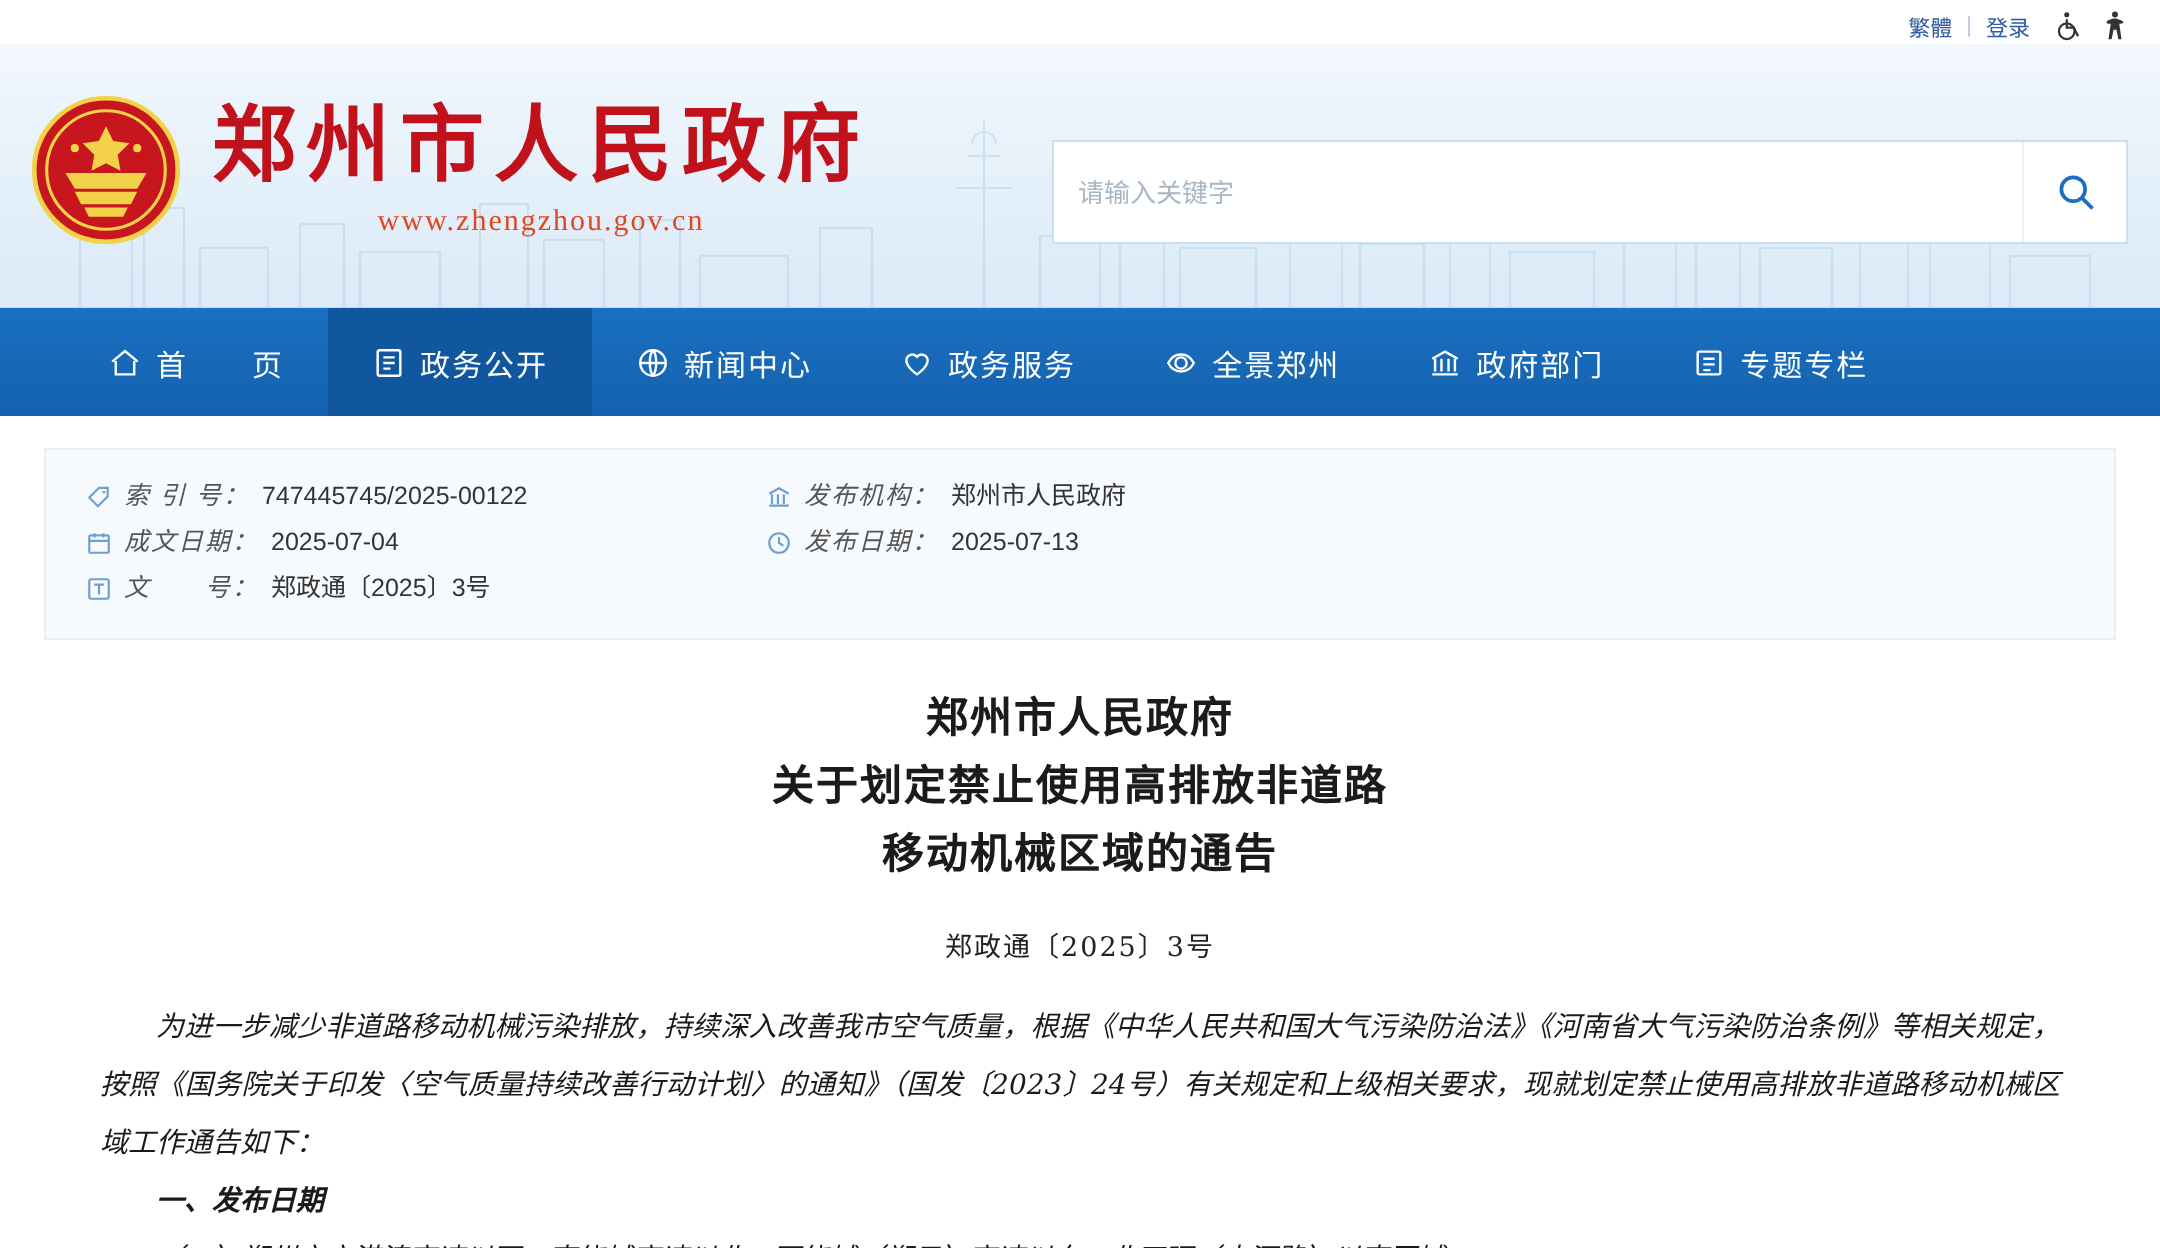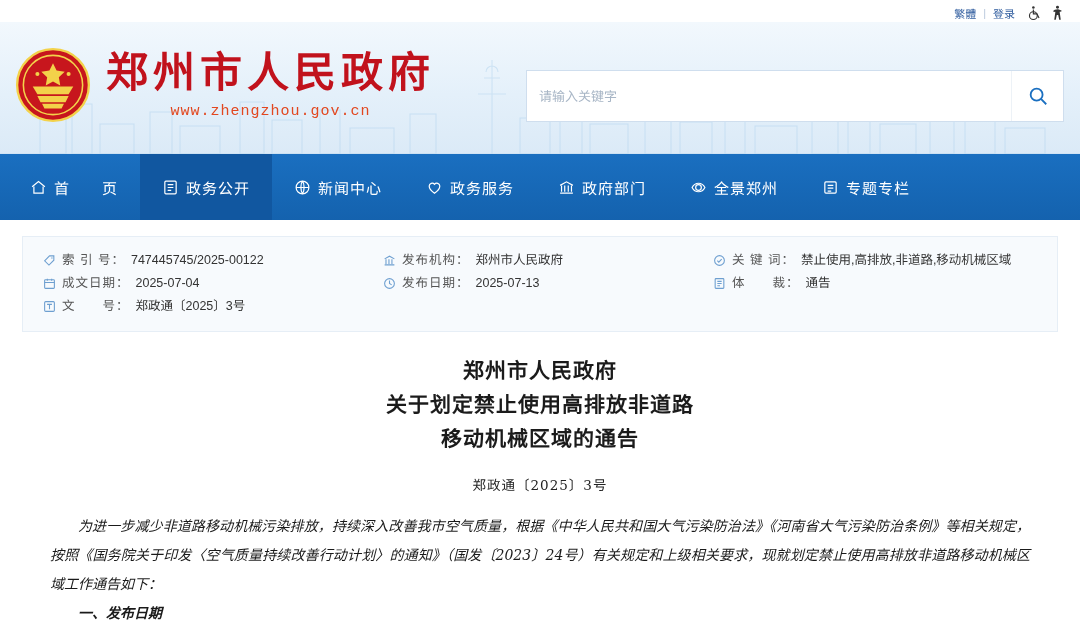--- a/index.html
+++ b/index.html
@@ -54,21 +54,21 @@
     letter-spacing: 5px;
     line-height: 1.1;
     white-space: nowrap;
   }
   .site-url {
     margin-top: 7px;
     text-align: center;
     font-size: 15px;
     color: #e2471f;
     letter-spacing: 1px;
-    font-family: Liberation Mono, monospace;
+    font-family: Liberation Serif, serif;
   }
   .searchbox {
     position: absolute;
     right: 16px; top: 48px;
     width: 538px; height: 52px;
     background: #fff;
     border: 1px solid #cfdeee;
     display: flex; align-items: center;
   }
   .searchbox input {
@@ -83,25 +83,25 @@
   }
   .searchbox input::placeholder { color: #a8b6c6; }
   .search-btn {
     width: 52px; height: 100%;
     display: flex; align-items: center; justify-content: center;
     background: #fff; cursor: pointer; border-left: 1px solid #edf2f7;
   }
 
   
   .nav {
-    height: 66px;
+    height: 54px;
     background: linear-gradient(180deg, #1a6fc0 0%, #1462ae 100%);
     display: flex;
     align-items: stretch;
-    padding-left: 8px;
+    padding-left: 32px;
   }
   .nav-item {
     display: flex; align-items: center; justify-content: center;
     gap: 7px;
     color: #ffffff;
     font-size: 15px;
     padding: 0 22px;
     cursor: pointer;
     white-space: nowrap;
     letter-spacing: 1px;
@@ -128,21 +128,21 @@
     line-height: 22px;
     margin-bottom: 1px;
   }
   .meta-ico {
     width: 13px; height: 13px;
     margin-right: 6px;
     flex: 0 0 13px;
     color: #6e9fd0;
     display: inline-flex; align-items: center; justify-content: center;
   }
-  .meta-label { color: #555; letter-spacing: 1px; }
+  .meta-label { color: #555; letter-spacing: 1px; font-style: italic; }
   .meta-value { color: #333; margin-left: 6px; }
 
   
   .doc { padding: 22px 28px 0 28px; }
   .doc-title {
     text-align: center;
     font-family: "DejaVu Serif", "Liberation Serif", serif;
     font-size: 21px;
     font-weight: bold;
     color: #1b1b1b;
@@ -286,34 +286,34 @@
     <span class="nico">
       <svg viewBox="0 0 24 24" width="17" height="17" fill="none" stroke="#fff" stroke-width="1.7">
           <path d="M12 20s-7.5-4.8-7.5-10A4.2 4.2 0 0 1 12 7.6 4.2 4.2 0 0 1 19.5 10c0 5.2-7.5 10-7.5 10z"></path>
         </svg>
     </span>
     <span>政务服务</span>
   </div>
   <div class="nav-item">
     <span class="nico">
       <svg viewBox="0 0 24 24" width="17" height="17" fill="none" stroke="#fff" stroke-width="1.7">
+          <circle cx="12" cy="12" r="4"></circle>
+          <path d="M3 12c2-4 5.5-6 9-6s7 2 9 6c-2 4-5.5 6-9 6s-7-2-9-6z"></path>
+        </svg>
+    </span>
+    <span>全景郑州</span>
+  </div>
+  <div class="nav-item">
+    <span class="nico">
+      <svg viewBox="0 0 24 24" width="17" height="17" fill="none" stroke="#fff" stroke-width="1.7">
           <path d="M3 9 12 4l9 5"></path>
           <path d="M5 9v9M9.5 9v9M14.5 9v9M19 9v9M3 20h18"></path>
         </svg>
     </span>
     <span>政府部门</span>
-  </div>
-  <div class="nav-item">
-    <span class="nico">
-      <svg viewBox="0 0 24 24" width="17" height="17" fill="none" stroke="#fff" stroke-width="1.7">
-          <circle cx="12" cy="12" r="4"></circle>
-          <path d="M3 12c2-4 5.5-6 9-6s7 2 9 6c-2 4-5.5 6-9 6s-7-2-9-6z"></path>
-        </svg>
-    </span>
-    <span>全景郑州</span>
   </div>
   <div class="nav-item">
     <span class="nico">
       <svg viewBox="0 0 24 24" width="17" height="17" fill="none" stroke="#fff" stroke-width="1.7">
           <rect x="4" y="4" width="16" height="16" rx="1.5"></rect>
           <path d="M8 9h8M8 13h8M8 17h5"></path>
         </svg>
     </span>
     <span>专题专栏</span>
   </div>
@@ -371,42 +371,20 @@
           <svg viewBox="0 0 24 24" width="13" height="13" fill="none" stroke="#6e9fd0" stroke-width="2">
               <circle cx="12" cy="12" r="9"></circle>
               <path d="M12 6.5V12l4 2.5"></path>
             </svg>
         </span>
         <span class="meta-label">发布日期：</span>
         <span class="meta-value">2025-07-13</span>
       </div>
     </div>
 
-    <div class="meta-col">
-      <div class="meta-row">
-        <span class="meta-ico">
-          <svg viewBox="0 0 24 24" width="13" height="13" fill="none" stroke="#6e9fd0" stroke-width="2">
-              <circle cx="12" cy="12" r="9"></circle>
-              <path d="M8 12.3l2.7 2.7L16 9.5"></path>
-            </svg>
-        </span>
-        <span class="meta-label">关 键 词：</span>
-        <span class="meta-value">禁止使用,高排放,非道路,移动机械区域</span>
-      </div>
-      <div class="meta-row">
-        <span class="meta-ico">
-          <svg viewBox="0 0 24 24" width="13" height="13" fill="none" stroke="#6e9fd0" stroke-width="2">
-              <rect x="4" y="3" width="16" height="18" rx="1.5"></rect>
-              <path d="M8 8h8M8 12h8M8 16h5"></path>
-            </svg>
-        </span>
-        <span class="meta-label">体　　裁：</span>
-        <span class="meta-value">通告</span>
-      </div>
-    </div>
 
   </div>
 
   <div class="doc">
     <div class="doc-title">
       <div>郑州市人民政府</div>
       <div>关于划定禁止使用高排放非道路</div>
       <div>移动机械区域的通告</div>
     </div>
     <div class="doc-number">郑政通〔2025〕3号</div>

